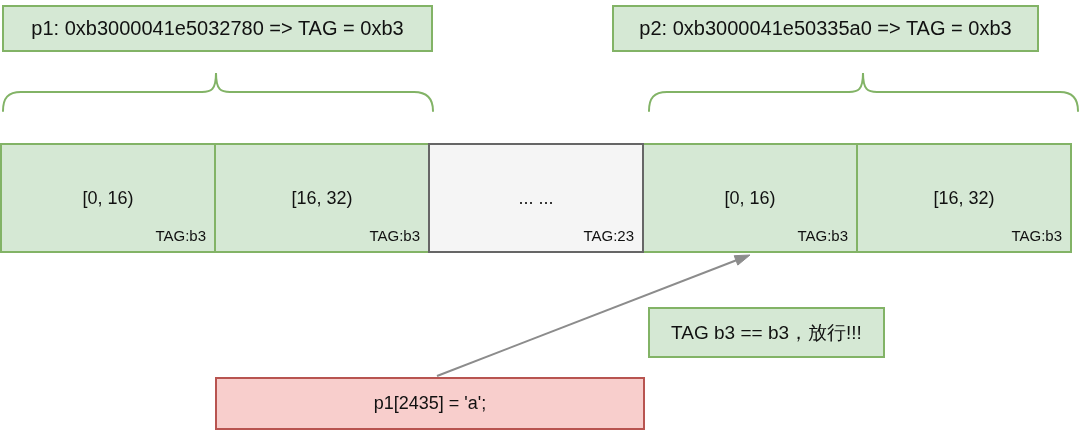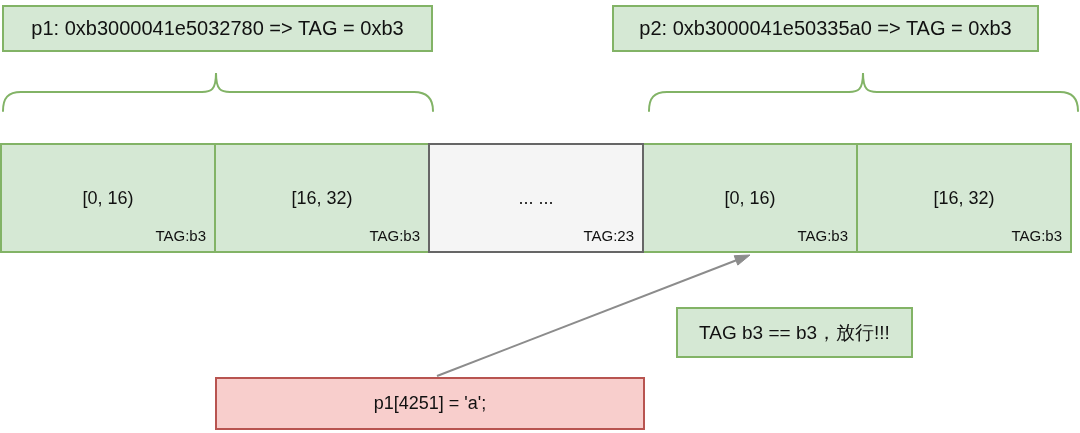--- a/index.html
+++ b/index.html
@@ -69,21 +69,21 @@
   }
   .cell .tag {
     position: absolute;
     right: 8px;
     bottom: 7px;
     font-size: 15px;
     text-align: center;
   }
 
   .callout-box {
-    left: 676px; top: 307px;
+    left: 648px; top: 307px;
     width: 237px; height: 51px;
     font-size: 19px;
   }
   .code-box {
     left: 215px; top: 377px;
     width: 430px; height: 53px;
     background: #f8cecc;
     border: 2px solid #b85450;
     font-size: 18px;
   }
@@ -128,16 +128,16 @@
       <span class="range">[16, 32)</span>
       <span class="tag">TAG:b3</span>
     </div>
   </div>
 
   <div class="box green-box callout-box">
     <span>TAG b3 == b3，放行!!!</span>
   </div>
 
   <div class="box code-box">
-    <span>p1[4251] = 'a';</span>
+    <span>p1[2435] = 'a';</span>
   </div>
 
 </div>
 
 </body></html>

